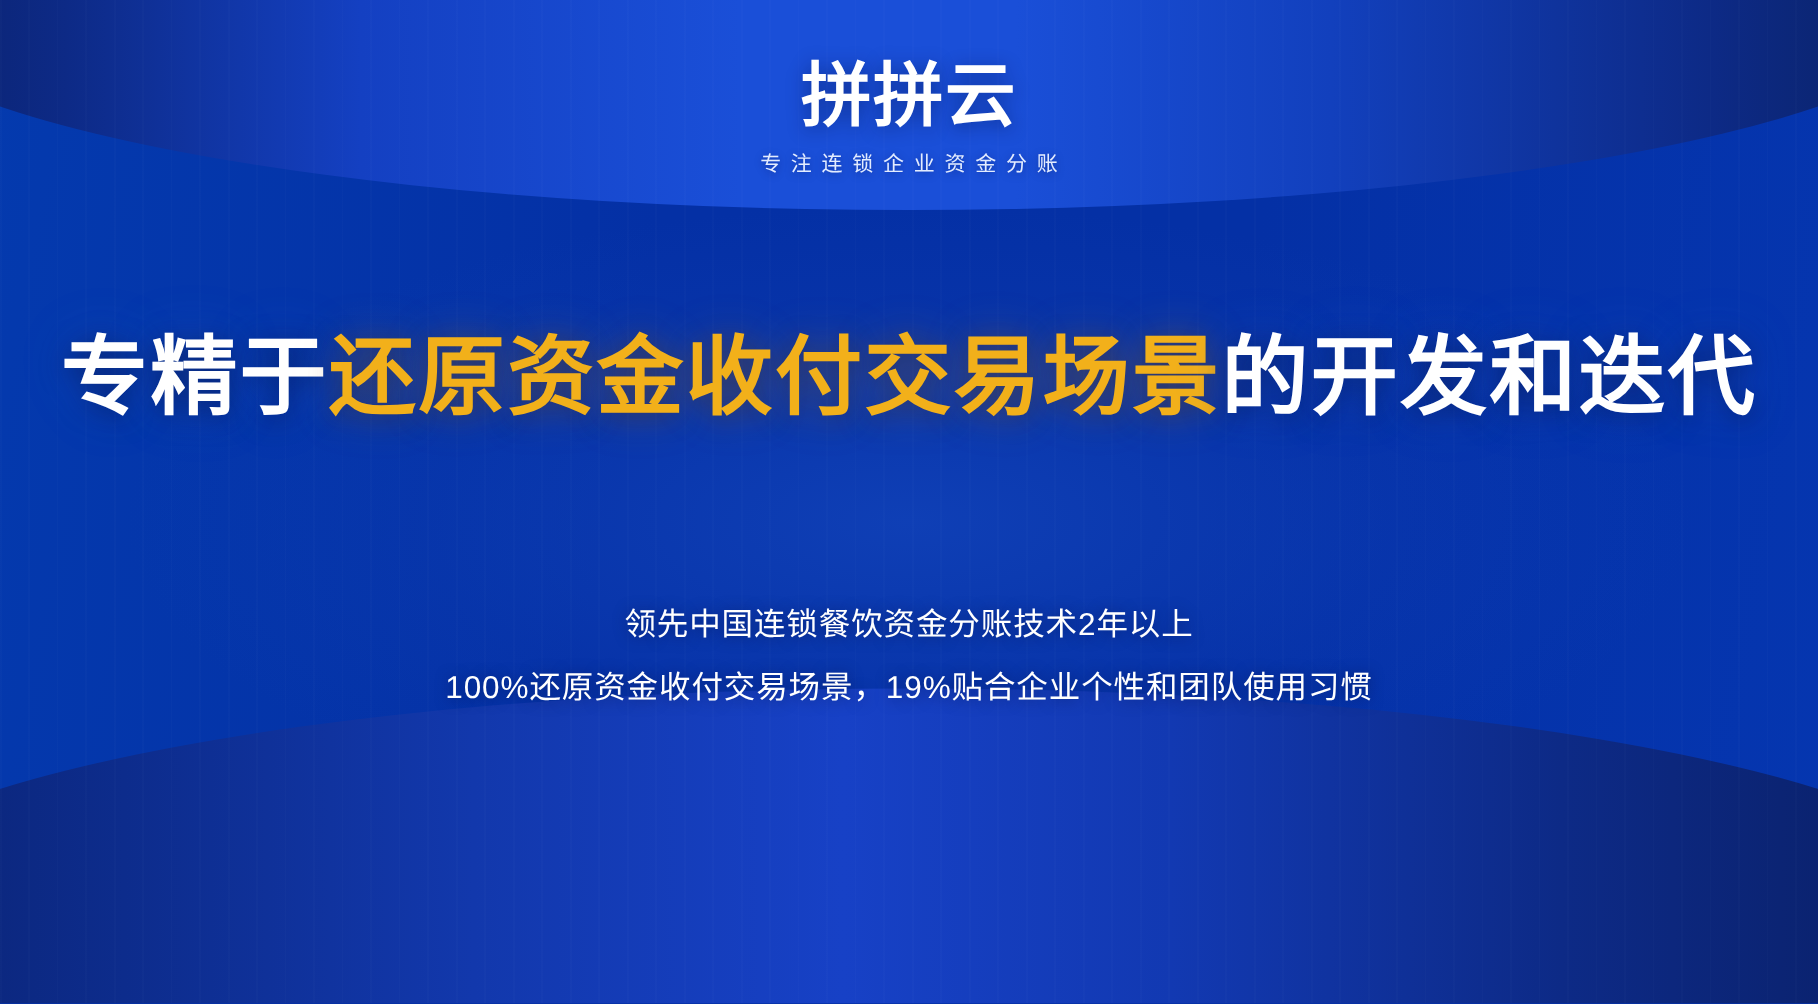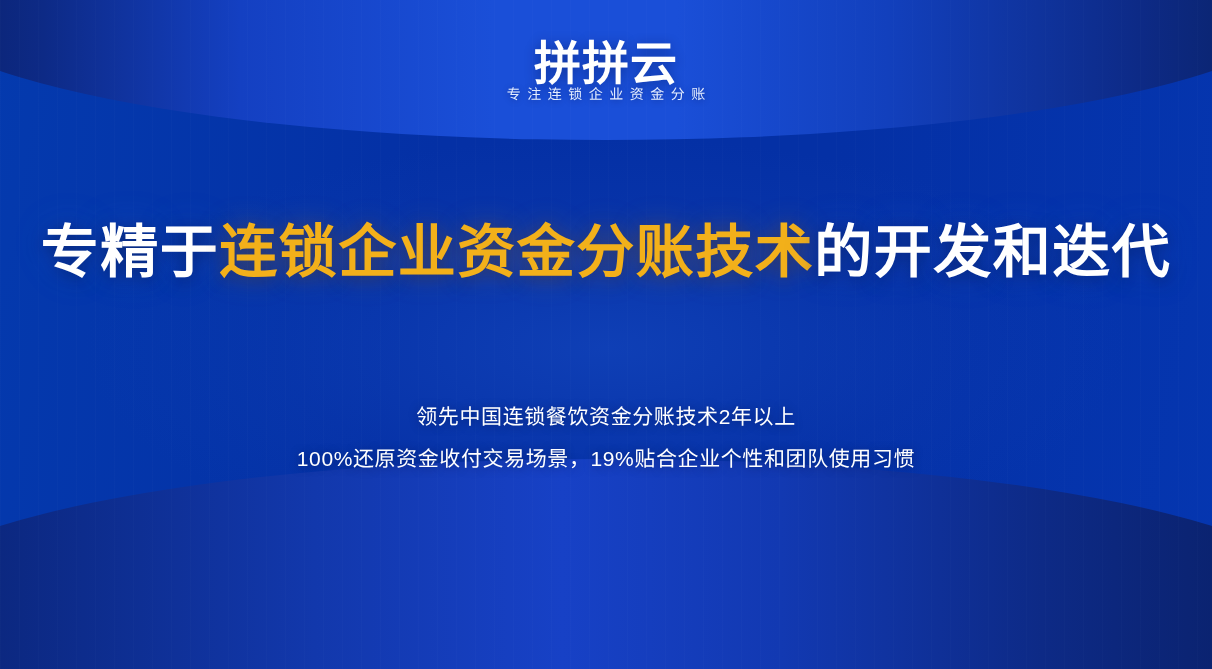--- a/index.html
+++ b/index.html
@@ -108,20 +108,21 @@
   .brand-name {
     font-size: 47px;
     line-height: 1;
     font-weight: 700;
     color: #ffffff;
     letter-spacing: 1px;
     text-shadow: 0 2px 12px rgba(4,20,80,0.45);
   }
 
   .brand-tagline {
+    margin-top: 15px;
     font-size: 14px;
     line-height: 1;
     font-weight: 400;
     color: #e3ecff;
     letter-spacing: 6.5px;
     text-indent: 6.5px;
     text-shadow: 0 1px 6px rgba(4,20,80,0.4);
   }
 
   .headline-block {
@@ -180,21 +181,21 @@
   <div class="bg-layer bg-streaks"></div>
 
   <div class="content">
 
     <div class="brand">
       <div class="brand-name">拼拼云</div>
       <div class="brand-tagline">专注连锁企业资金分账</div>
     </div>
 
     <div class="headline-block">
-      <div class="headline"><span>专精于</span><em>连锁企业资金分账技术</em><span>的开发和迭代</span></div>
+      <div class="headline"><span>专精于</span><em>还原资金收付交易场景</em><span>的开发和迭代</span></div>
     </div>
 
     <div class="subcopy">
       <div class="subcopy-line">领先中国连锁餐饮资金分账技术2年以上</div>
       <div class="subcopy-line">100%还原资金收付交易场景，19%贴合企业个性和团队使用习惯</div>
     </div>
 
   </div>
 </div>
 

